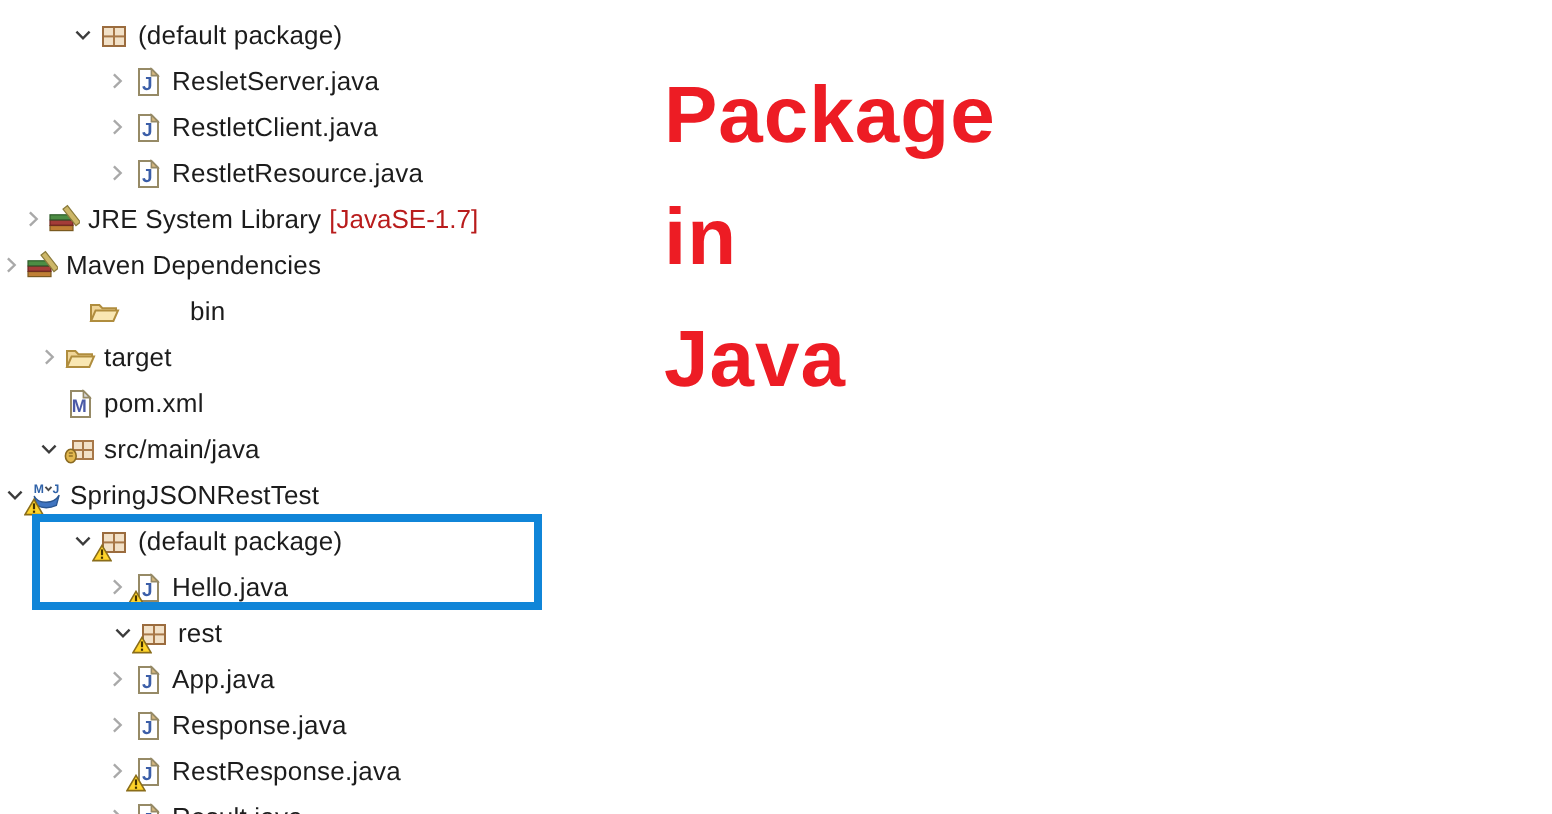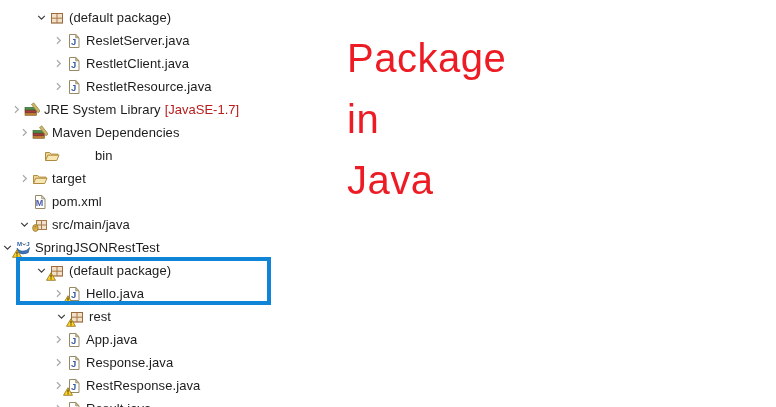--- a/index.html
+++ b/index.html
@@ -19,22 +19,22 @@
   .icn > svg{width:16px;height:16px}
   .warn{position:absolute;left:-3px;bottom:-2px;width:10px;height:9px;display:inline-flex}
   .warn svg{width:10px;height:9px}
   .lbl{letter-spacing:.1px}
   .sfx{margin-left:4px}
   .hl{
     position:absolute;left:16px;top:257px;width:255px;height:48px;
     box-sizing:border-box;border:4px solid #1085d8;pointer-events:none;
   }
   .annotation{
-    position:absolute;left:347px;top:28px;
-    font-size:40px;font-weight:normal;line-height:61px;letter-spacing:.5px;
+    position:absolute;left:332px;top:28px;
+    font-size:40px;font-weight:bold;line-height:61px;letter-spacing:.5px;
   }
 </style>
 </head>
 <body>
 
 <div id="tree">
     <div class="row" style="padding-left: 36px;">
     <span class="chev">
         <svg viewBox="0 0 12 12">
           <path d="M2.4 4.2 L6 7.8 L9.6 4.2" stroke="#3c3c3c" stroke-width="1.3" fill="none"></path>
@@ -111,21 +111,21 @@
           <rect x="1" y="8.1" width="11.5" height="2.5" fill="#a33c38" stroke="#6f2420" stroke-width="0.6"></rect>
           <rect x="1" y="5.4" width="11.5" height="2.5" fill="#4c8c44" stroke="#2f5c2a" stroke-width="0.6"></rect>
           <g transform="rotate(-38 12 6)">
             <rect x="10.6" y="0.5" width="2.8" height="10.5" fill="#cdb768" stroke="#8a7a3a" stroke-width="0.6"></rect>
           </g>
         </svg>
       </span>
     <span class="lbl">JRE System Library</span>
     <span class="sfx" style="color: #b91c1c;">[JavaSE-1.7]</span>
   </div>
-    <div class="row" style="padding-left: 19px; text-align: right;">
+    <div class="row" style=" text-align: right;">
     <span class="chev">
         <svg viewBox="0 0 12 12">
           <path d="M4.3 2.4 L8 6 L4.3 9.6" stroke="#a9a9a9" stroke-width="1.3" fill="none"></path>
         </svg>
       </span>
     <span class="icn">
         <svg viewBox="0 0 16 16">
           <rect x="1" y="10.8" width="11.5" height="2.5" fill="#c07f35" stroke="#7a5a20" stroke-width="0.6"></rect>
           <rect x="1" y="8.1" width="11.5" height="2.5" fill="#a33c38" stroke="#6f2420" stroke-width="0.6"></rect>
           <rect x="1" y="5.4" width="11.5" height="2.5" fill="#4c8c44" stroke="#2f5c2a" stroke-width="0.6"></rect>

